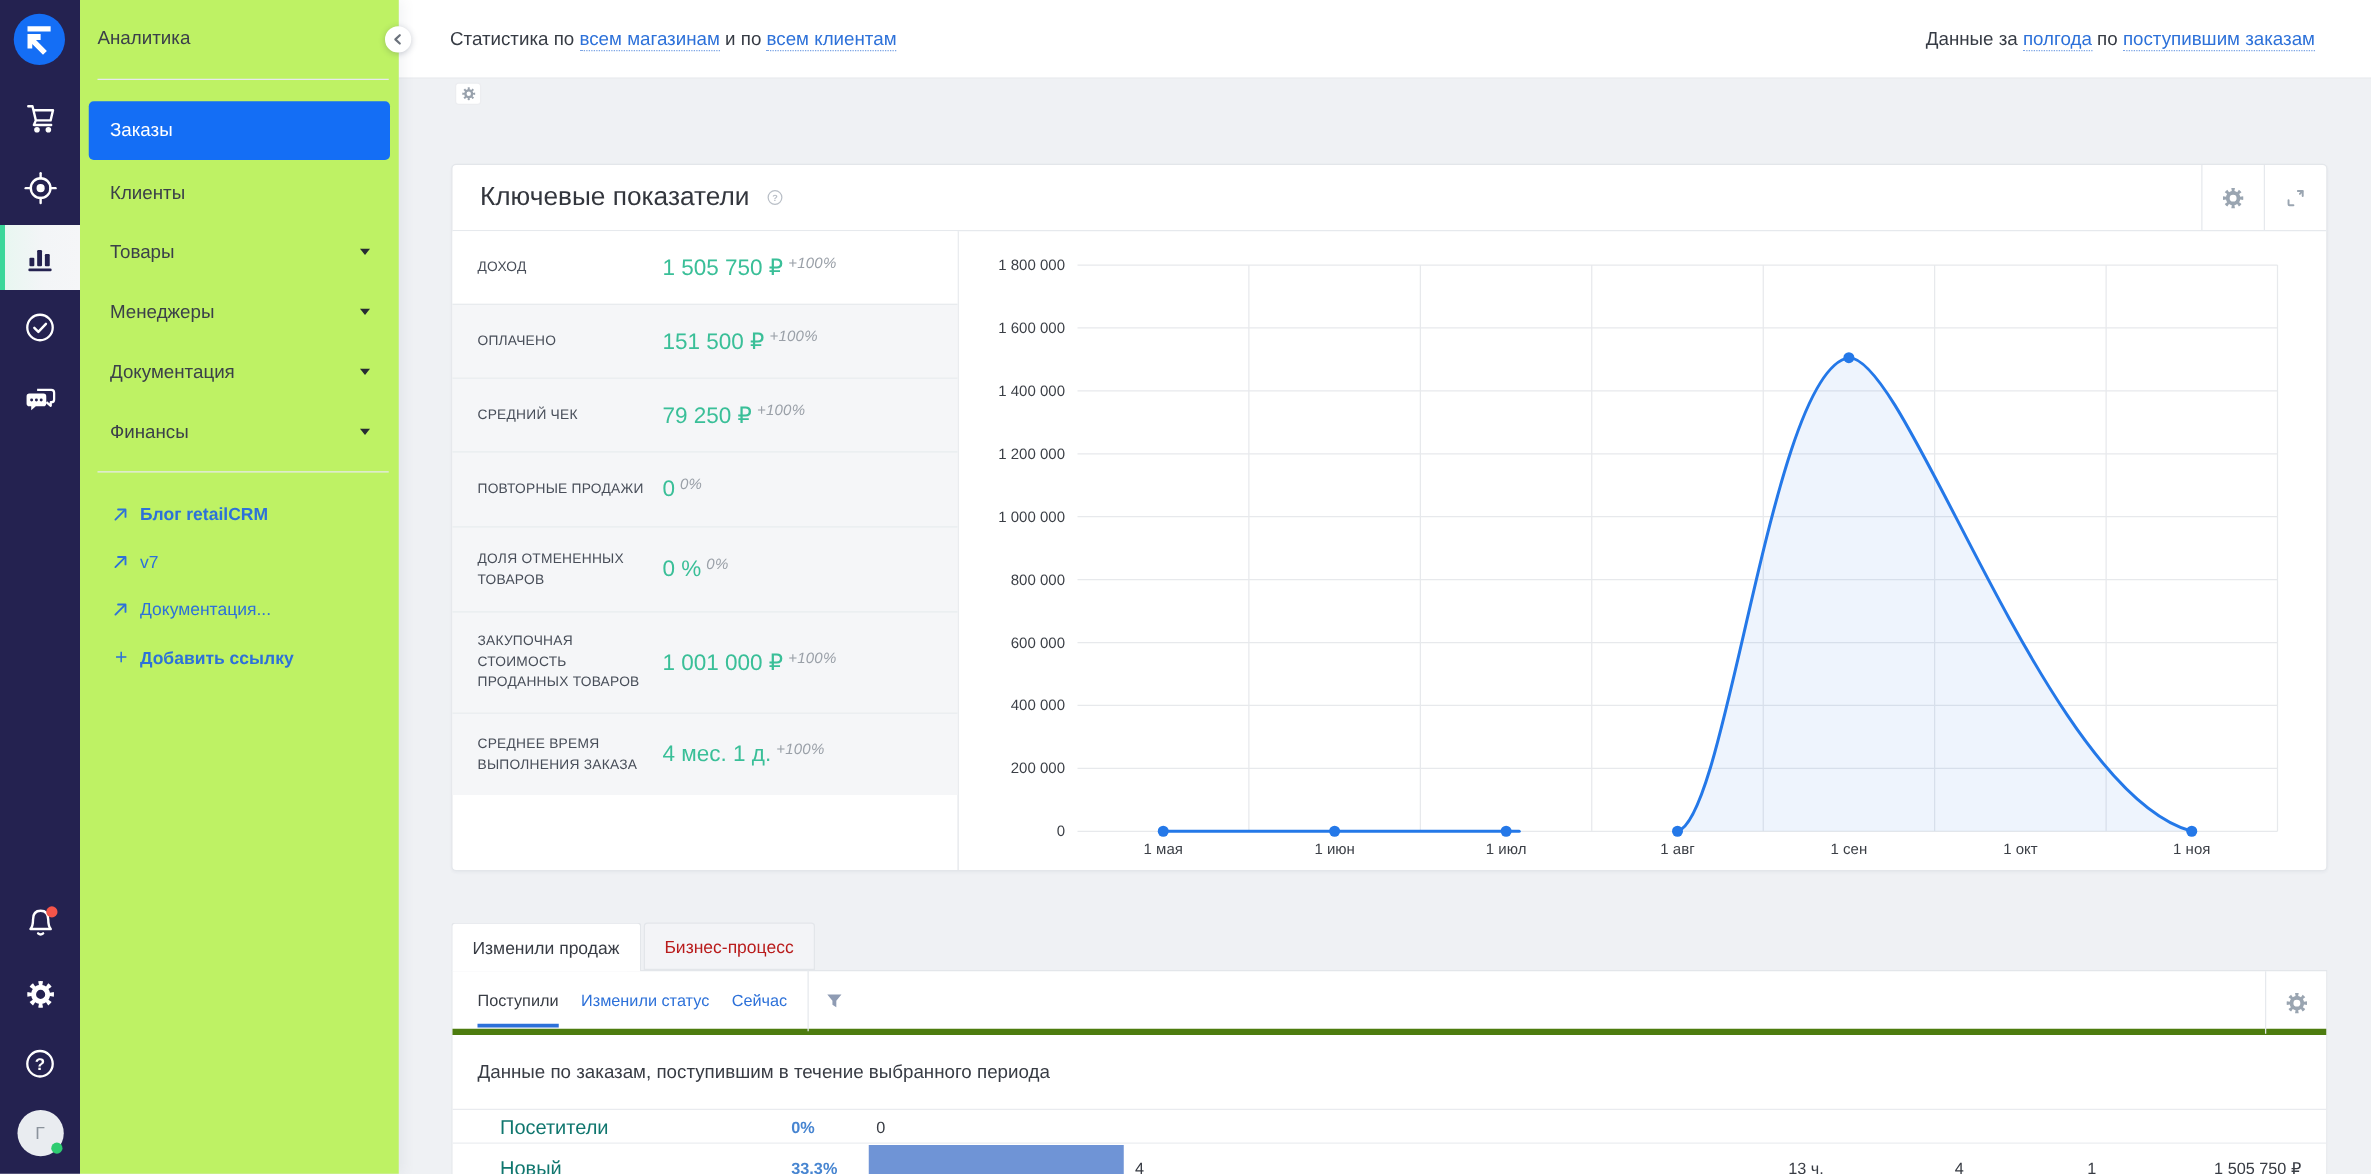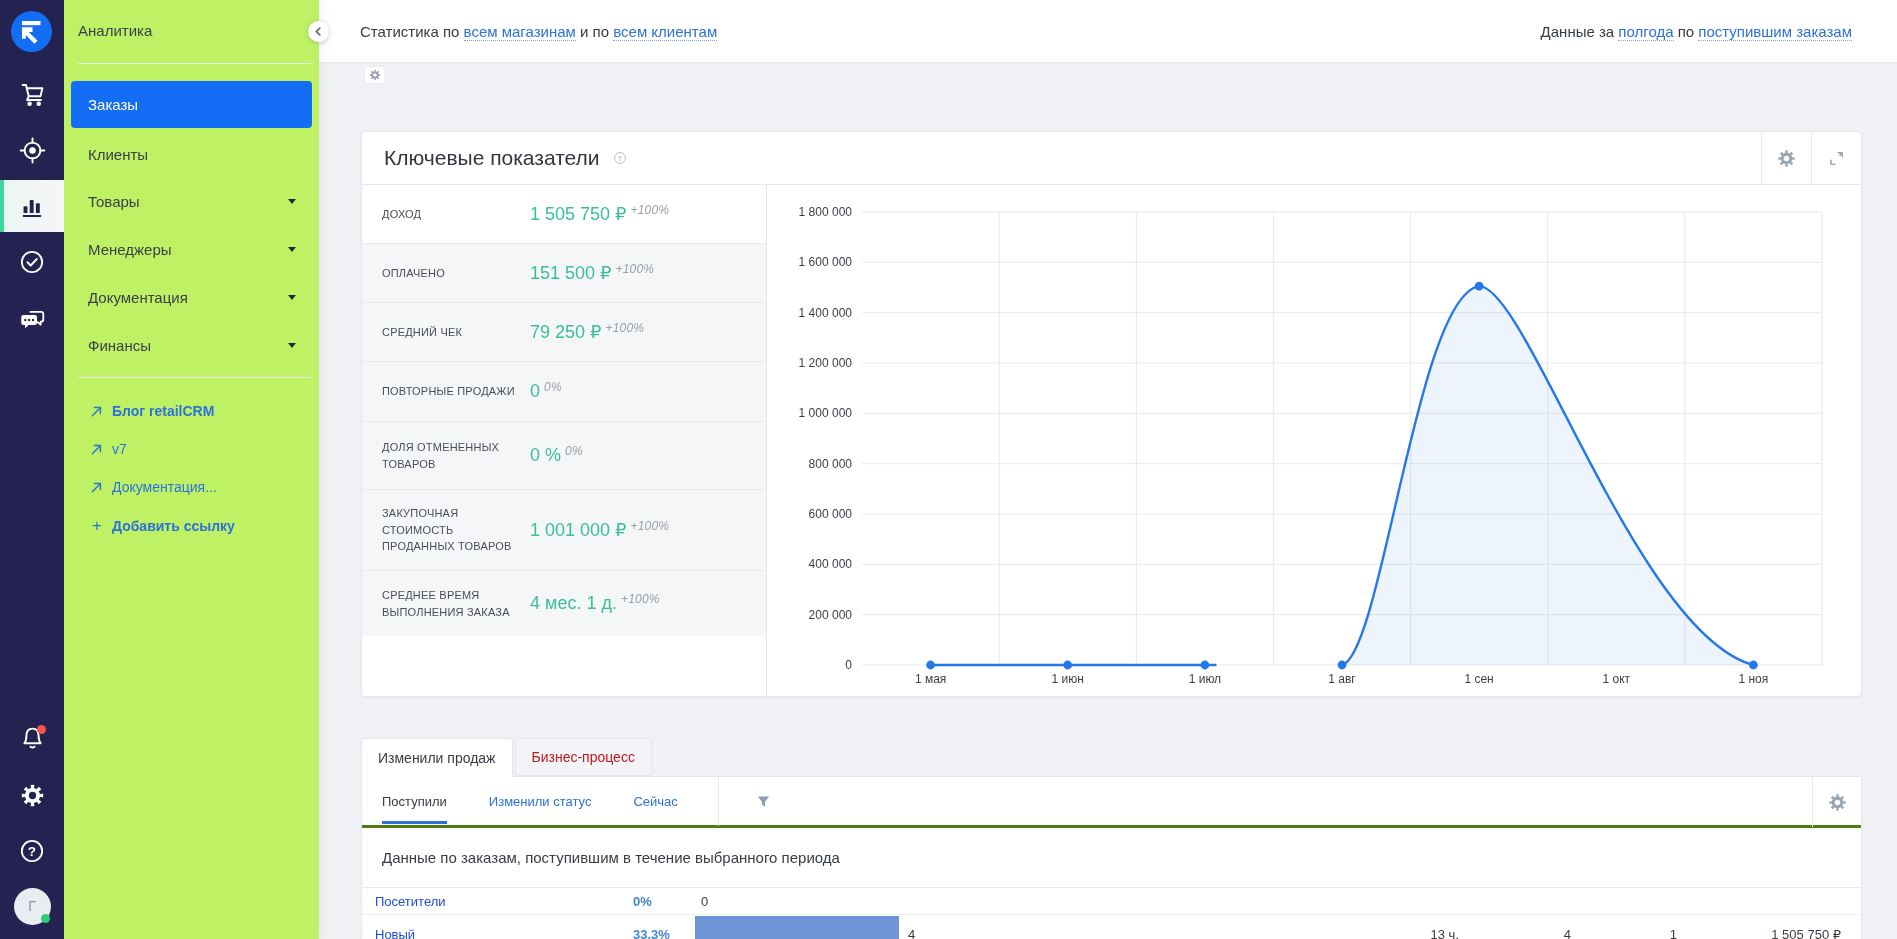--- a/index.html
+++ b/index.html
@@ -67,32 +67,32 @@
 
   
   #funnel-tabs { position:absolute; left:361px; top:738px; display:flex; z-index:6; }
   .ftab { height:39px; padding:0 16px; display:flex; align-items:center; font-size:14px;
      border:1px solid #e3e6ea; border-radius:3px 3px 0 0; cursor:pointer; }
   .ftab.active { background:#fff; color:#383c44; border-bottom:none; position:relative; z-index:7; }
   .ftab.inactive { background:#f3f4f7; color:#b91c1c; margin-left:2px; height:38px; }
   #funnel-body { position:absolute; left:361px; top:776px; width:1501px; height:170px; background:#fff;
      border:1px solid #e3e6ea; border-top:1px solid #e3e6ea; z-index:5; }
   #funnel-body::before { content:""; position:absolute; left:1px; top:-1px; width:139px; height:1px; background:#fff; }
-  #subtab-row { position:relative; height:51px; border-bottom:3px solid #4d7c0f; display:flex; align-items:center; padding-left:20px;gap:24px; }
+  #subtab-row { position:relative; height:51px; border-bottom:5px solid #4d7c0f; display:flex; align-items:center; padding-left:20px; }
   .subtab { font-size:13px; margin-right:18px; cursor:pointer; color:#2d71d9; position:relative; height:100%; display:flex; align-items:center; }
   .subtab.active { color:#383c44; }
   .subtab.active .underline { position:absolute; left:0; right:0; bottom:1px; height:3px; background:#2d71d9; }
   .subtab-divider { width:1px; height:50px; background:#e6e9ed; margin-right:12px; }
   #filter-icon { cursor:pointer; display:flex; }
   #subtab-gear { position:absolute; right:0; top:0; width:49px; height:50px; border-left:1px solid #e6e9ed;
      display:flex; align-items:center; justify-content:center; cursor:pointer; }
   #funnel-desc { height:60px; border-bottom:1px solid #e9ebef; display:flex; align-items:center; padding-left:20px;
      font-size:15px; color:#383c44; }
   .f-row { position:relative; border-bottom:1px solid #eceef1; }
-  .f-row .f-label { position:absolute; left:13px; font-size:13px; color:#1d4ed8; }
+  .f-row .f-label { position:absolute; left:38px; font-size:16px; color:#0f766e; }
   .f-row .f-pct { position:absolute; left:271px; font-size:13px; font-weight:bold; color:#4785d1; }
   .f-row .f-bar { position:absolute; left:333px; top:1px; background:#6f94d6; }
   .f-row .f-val { position:absolute; font-size:13px; color:#383c44; }
   .f-cell { position:absolute; font-size:13px; color:#383c44; text-align:right; }
   #f-row-0 { height:27px; }
   #f-row-0 .f-label, #f-row-0 .f-pct, #f-row-0 .f-val { top:6px; }
   #f-row-1 { height:40px; border-bottom:none; }
   #f-row-1 .f-label, #f-row-1 .f-pct, #f-row-1 .f-val, #f-row-1 .f-cell { top:12px; }
 </style>
 </head>

